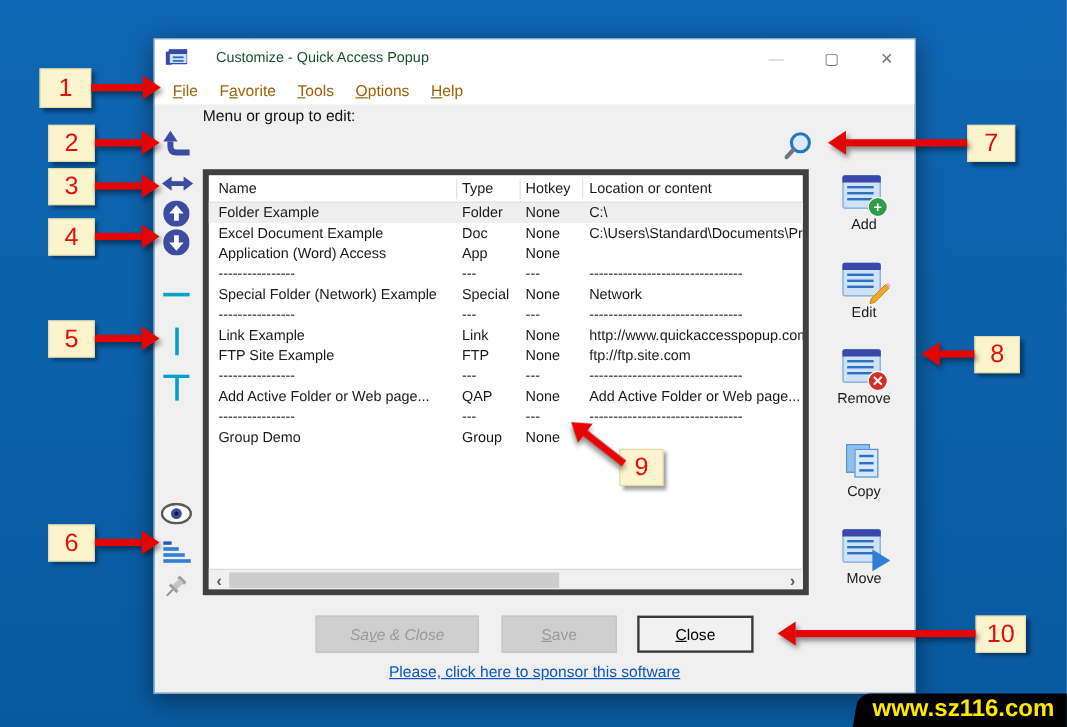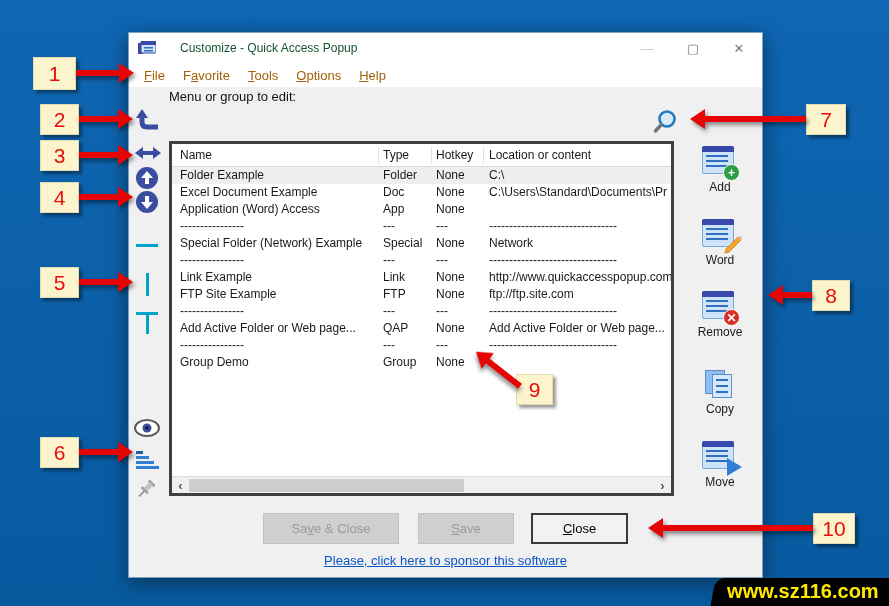--- a/index.html
+++ b/index.html
@@ -34,21 +34,21 @@
 
   
   .combo { position:absolute; left:40px; top:75px; width:482px; height:25px;
            background:linear-gradient(#f4f4f4,#e9e9e9); border:1px solid #8a8a8a;
            display:flex; align-items:center; font-size:13px; color:#111; padding-left:6px; }
   .combo .chev { position:absolute; right:8px; top:9px; }
   .magnifier { position:absolute; left:524px; top:76px; width:25px; height:25px; }
 
   
   .table { position:absolute; left:40px; top:108px; width:505px; height:355px;
-           background:#ffffff; border:3px solid #404040; font-size:12px; color:#1a1a1a; }
+           background:#ffffff; border:5px solid #404040; font-size:12px; color:#1a1a1a; }
   .thead { display:flex; height:23px; align-items:center; border-bottom:1px solid #d9d9d9; }
   .th { white-space:nowrap; overflow:hidden; border-right:1px solid #e2e2e2; height:17px;
         line-height:17px; }
   .th:last-child { border-right:none; }
   .col-name { width:207px; padding-left:8px; }
   .col-type { width:53px; padding-left:4px; }
   .col-hot  { width:52px; padding-left:4px; }
   .col-loc  { flex:1; padding-left:5px; }
   .trow { display:flex; height:17px; line-height:17px; align-items:center; }
   .trow > div { white-space:nowrap; overflow:hidden; }
@@ -295,21 +295,21 @@
         <div class="list-lines">
           <div></div>
           <div></div>
           <div></div>
         </div>
       <svg class="pencil" width="20" height="20" viewBox="0 0 20 20">
         <polygon points="2,18 6,17 18,5 15,2 3,14" fill="#f5a623" stroke="#c77d1a" stroke-width="0.8"></polygon>
         <polygon points="18,5 15,2 17,0.5 19.5,3" fill="#f0b7c3"></polygon>
       </svg>
     </div>
-    <div>Word</div>
+    <div>Edit</div>
   </div>
   <div class="side-btn" style="top:258px;">
     <div class="side-ic">
       <div class="list-base"></div>
         <div class="list-lines">
           <div></div>
           <div></div>
           <div></div>
         </div>
       <div class="badge rem">✕</div>
@@ -333,21 +333,21 @@
         <div class="list-lines">
           <div></div>
           <div></div>
           <div></div>
         </div>
       <div class="move-arrow"></div>
     </div>
     <div>Move</div>
   </div>
 
-  <div class="btn disabled" style="left:134px; width:136px;">
+  <div class="btn disabled" style="left:134px; width:136px;font-style:italic;">
     <span><span>Sa</span><span class="accel">v</span><span>e &amp; Close</span></span>
   </div>
   <div class="btn disabled" style="left:289px; width:96px;">
     <span><span></span><span class="accel">S</span><span>ave</span></span>
   </div>
   <div class="btn default" style="left:402px; width:97px;">
     <span><span></span><span class="accel">C</span><span>lose</span></span>
   </div>
 
   <div class="sponsor">

